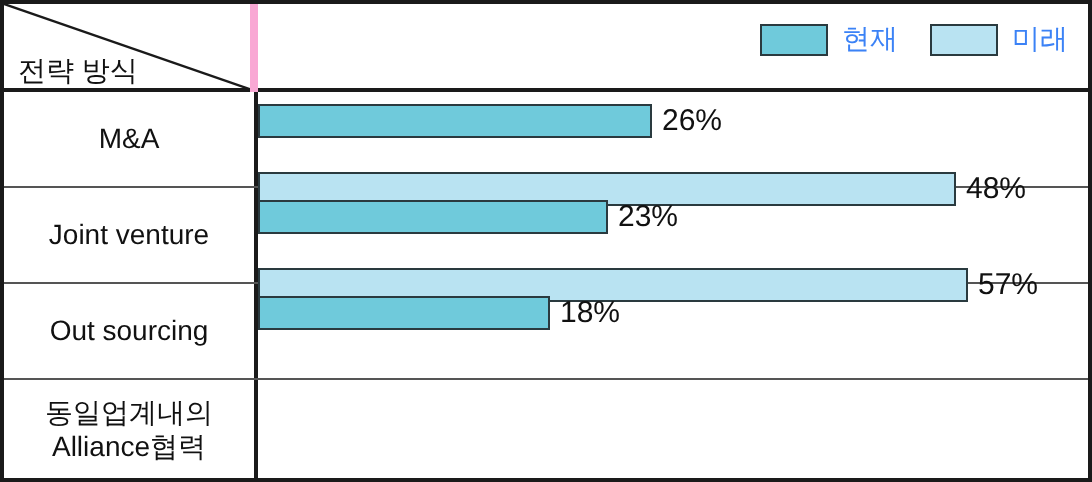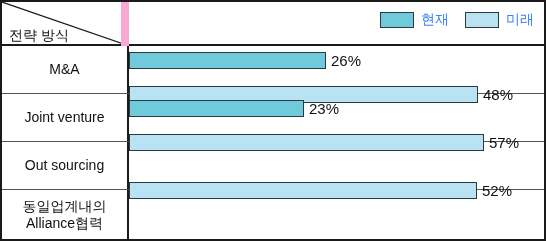--- a/index.html
+++ b/index.html
@@ -34,21 +34,21 @@
     border-bottom: 2px solid #1a1a1a;
   }
 
   .corner-cell {
     position: absolute;
     left: 0;
     top: 0;
     width: 127px;
     height: 44px;
     box-sizing: border-box;
-    border-right: 8px solid #f9a8d4;
+    border-right: 4px solid #f9a8d4;
     overflow: hidden;
   }
   .corner-diagonal {
     position: absolute;
     left: 0;
     top: 0;
     width: 127px;
     height: 44px;
     display: block;
   }
@@ -230,23 +230,23 @@
       </div>
     </div>
 
     <div class="row">
       <div class="row-label-cell">
         <div class="row-label">
           <span>Out sourcing</span>
         </div>
       </div>
       <div class="row-plot">
-        <div class="bar-line second">
-          <div class="bar future" style="width: 348px;"></div>
-          <span class="bar-value">52%</span>
+        <div class="bar-line first">
+          <div class="bar present" style="width: 146px;"></div>
+          <span class="bar-value">18%</span>
         </div>
       </div>
     </div>
 
     <div class="row">
       <div class="row-label-cell">
         <div class="row-label">
           <span class="l2">동일업계내의</span>
           <span class="l2">Alliance협력</span>
         </div>

